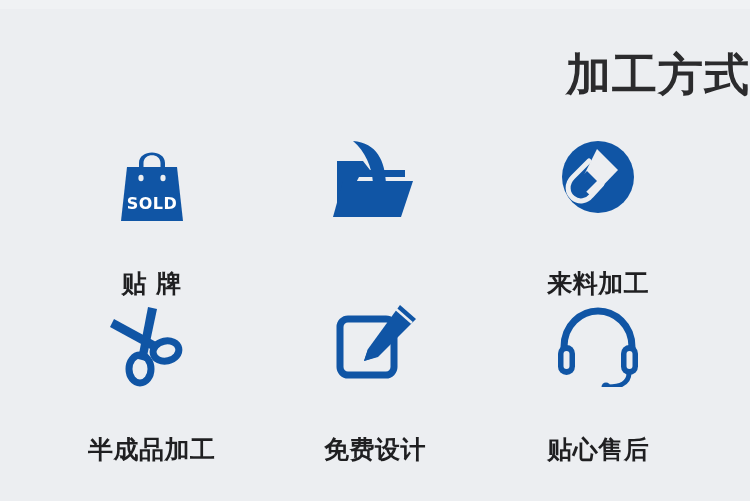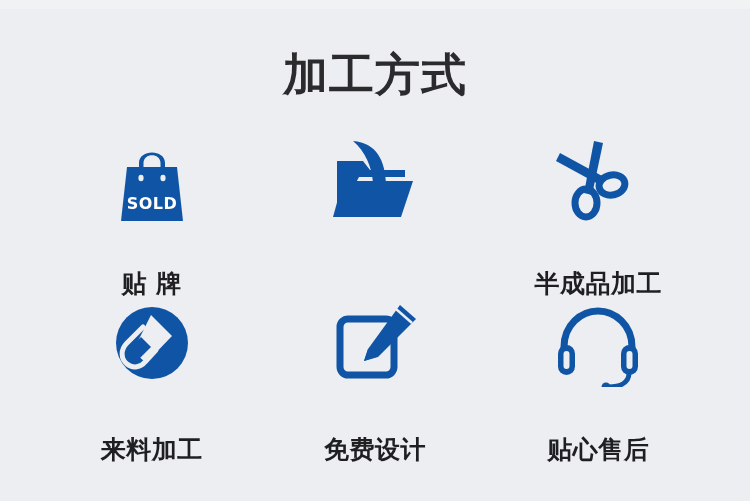--- a/index.html
+++ b/index.html
@@ -30,21 +30,21 @@
     width: 750px;
     height: 9px;
     background: #f0f2f4;
   }
 
   .page-title {
     position: absolute;
     top: 44px;
     left: 0;
     width: 750px;
-    text-align: center;
+    text-align: right;
     font-size: 45px;
     line-height: 62px;
     font-weight: 700;
     color: #2b2b2d;
     letter-spacing: 1px;
     font-family: "DejaVu Sans", "Liberation Sans", sans-serif;
   }
 
   .grid {
     position: absolute;
@@ -122,40 +122,40 @@
         <svg width="92" height="84" viewBox="0 0 92 84" aria-hidden="true">
           <path d="M24 4 C48 6, 56 24, 57 46 L70 46 L50 70 L30 46 L44 46 C43 30, 36 14, 24 4 Z" fill="#1055a5"></path>
           <path d="M8 24 H34 L41 33 H76 V40 H30 L12 74 H8 Z" fill="#1055a5"></path>
           <path d="M14 44 H84 L72 80 H4 Z" fill="#1055a5"></path>
         </svg>
       </div>
     </div>
 
     <div class="cell">
       <div class="icon-box">
+        <svg width="80" height="84" viewBox="0 0 80 84" aria-hidden="true">
+          <circle cx="40" cy="40" r="36" fill="#1055a5"></circle>
+          <path d="M39 12 L60 33 L34 60 L21 48 Z" fill="#eceef1"></path>
+          <path d="M31 24 L15 40 C8 47, 9 56, 15 61 C21 66, 29 64, 33 59 L44 47" fill="none" stroke="#eceef1" stroke-width="5" stroke-linecap="round" stroke-linejoin="round"></path>
+          <path d="M29 34 L18 45 C14 49, 14 53, 17 56 C20 59, 25 58, 28 55 L39 44" fill="#1055a5"></path>
+        </svg>
+      </div>
+      <div class="cell-label">来料加工</div>
+    </div>
+
+    <div class="cell">
+      <div class="icon-box">
         <svg width="100" height="84" viewBox="0 0 100 84" aria-hidden="true">
           <path d="M46 4 L55 6 L44 58 L36 56 Z" fill="#1055a5"></path>
           <path d="M8 24 L12 16 L56 40 L52 48 Z" fill="#1055a5"></path>
           <ellipse cx="38" cy="66" rx="11" ry="14" fill="none" stroke="#1055a5" stroke-width="7"></ellipse>
           <ellipse cx="64" cy="48" rx="13" ry="10" fill="none" stroke="#1055a5" stroke-width="7" transform="rotate(-12 64 48)"></ellipse>
         </svg>
       </div>
       <div class="cell-label">半成品加工</div>
-    </div>
-
-    <div class="cell">
-      <div class="icon-box">
-        <svg width="80" height="84" viewBox="0 0 80 84" aria-hidden="true">
-          <circle cx="40" cy="40" r="36" fill="#1055a5"></circle>
-          <path d="M39 12 L60 33 L34 60 L21 48 Z" fill="#eceef1"></path>
-          <path d="M31 24 L15 40 C8 47, 9 56, 15 61 C21 66, 29 64, 33 59 L44 47" fill="none" stroke="#eceef1" stroke-width="5" stroke-linecap="round" stroke-linejoin="round"></path>
-          <path d="M29 34 L18 45 C14 49, 14 53, 17 56 C20 59, 25 58, 28 55 L39 44" fill="#1055a5"></path>
-        </svg>
-      </div>
-      <div class="cell-label">来料加工</div>
     </div>
 
     <div class="cell">
       <div class="icon-box">
         <svg width="90" height="84" viewBox="0 0 90 84" aria-hidden="true">
           <rect x="10" y="16" width="54" height="56" rx="8" ry="8" fill="none" stroke="#1055a5" stroke-width="7"></rect>
           <path d="M70 2 L86 16 L48 54 L34 58 L38 46 Z" fill="#1055a5"></path>
           <path d="M38 46 L34 58 L46 54 Z" fill="#1055a5"></path>
           <path d="M66 6 L82 20" stroke="#eceef1" stroke-width="2.5"></path>
         </svg>

